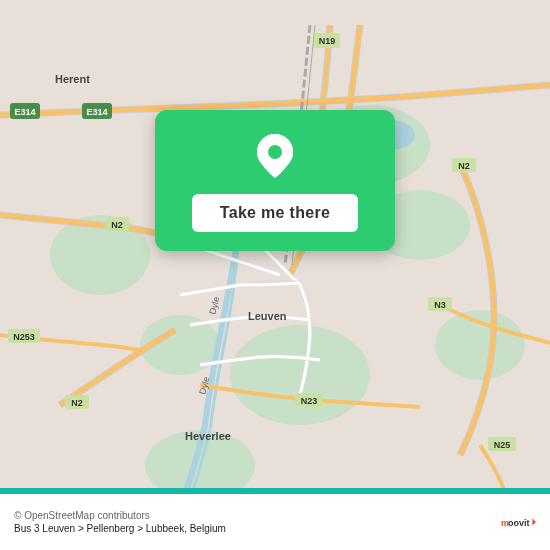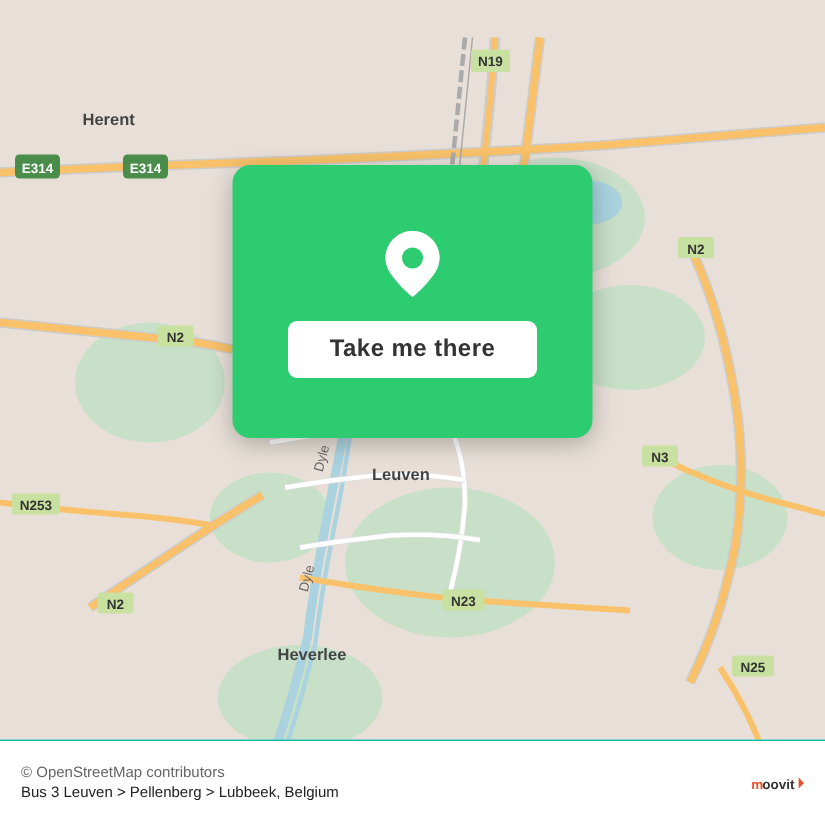--- a/index.html
+++ b/index.html
@@ -26,21 +26,21 @@
       top: 0;
       left: 0;
     }
 
     
     #action-card {
       position: absolute;
       top: 110px;
       left: 155px;
       width: 240px;
-      height: 182px;
+      height: 141px;
       background-color: #2ecc71;
       border-radius: 12px;
       display: flex;
       flex-direction: column;
       align-items: center;
       justify-content: center;
       gap: 12px;
       z-index: 10;
       box-shadow: 0 4px 16px rgba(0,0,0,0.25);
     }
@@ -70,21 +70,21 @@
       position: absolute;
       bottom: 0;
       left: 0;
       width: 100%;
       background: white;
       padding: 10px 14px;
       display: flex;
       align-items: center;
       justify-content: space-between;
       z-index: 20;
-      border-top: 1px solid #14b8a6;
+      border-top: 6px solid #14b8a6;
     }
 
     #bottom-left {
       display: flex;
       flex-direction: column;
       gap: 2px;
     }
 
     #osm-credit {
       font-size: 10px;

